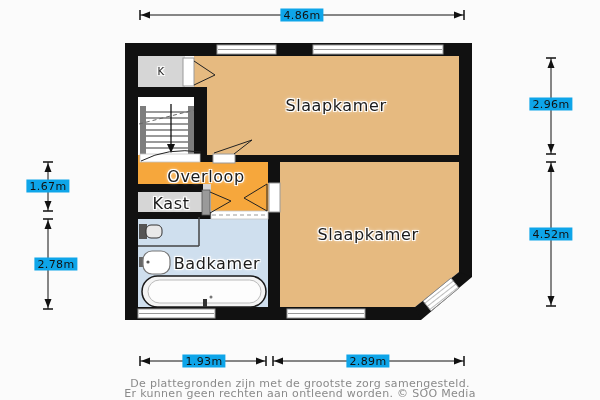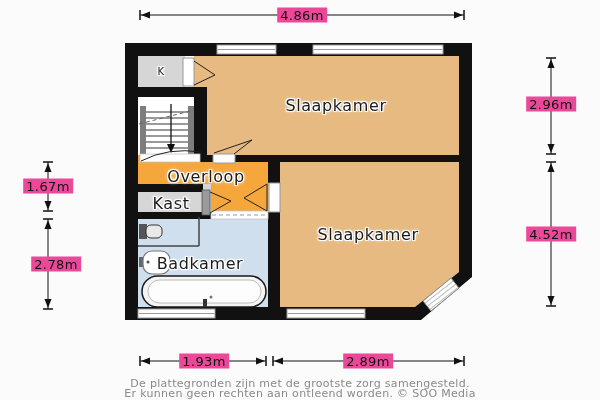--- a/index.html
+++ b/index.html
@@ -3,22 +3,22 @@
 <meta charset="utf-8">
 <style>
   html,body{margin:0;padding:0;}
   .stage{position:relative;width:600px;height:400px;background:#fbfbfb;overflow:hidden;
          font-family:"DejaVu Sans",sans-serif;}
   .stage svg{position:absolute;left:0;top:0;}
   .room-label{position:absolute;transform:translate(-50%,-50%);font-size:16px;color:#1b1b1b;
     letter-spacing:.6px;white-space:nowrap;
     text-shadow:-1px -1px 0 #fff,1px -1px 0 #fff,-1px 1px 0 #fff,1px 1px 0 #fff,0 0 3px #fff,0 0 4px #fff;}
   .room-label.small{font-size:10px;}
-  .dim-label{position:absolute;transform:translate(-50%,-50%);font-size:13px;color:#111;
-    background:#ec4899;padding:0 3px;white-space:nowrap;letter-spacing:.4px;}
+  .dim-label{position:absolute;transform:translate(-50%,-50%);font-size:11px;color:#111;
+    background:#0ea5e9;padding:0 3px;white-space:nowrap;letter-spacing:.4px;}
   .footer-line{position:absolute;left:0;width:100%;text-align:center;font-size:11px;
     color:#8a8a8a;letter-spacing:.3px;}
 </style>
 </head>
 <body>
 
 <div class="stage">
 
 <svg width="600" height="400" viewBox="0 0 600 400">
   <defs>
@@ -185,21 +185,21 @@
       <polygon points="551,163 547.5,172 554.5,172" stroke="none"></polygon>
       <polygon points="551,305 547.5,296 554.5,296" stroke="none"></polygon>
     </g>
   </g>
 </svg>
 
 <div class="room-label small" style="left:161px;top:71px;">K</div>
 <div class="room-label" style="left:336px;top:105px;">Slaapkamer</div>
 <div class="room-label" style="left:206px;top:176px;">Overloop</div>
 <div class="room-label" style="left:171px;top:203px;text-align:center;">Kast</div>
-<div class="room-label" style="left:200px;top:263px;text-align:center;">Badkamer</div>
+<div class="room-label" style="left:217px;top:263px;text-align:center;">Badkamer</div>
 <div class="room-label" style="left:368px;top:234px;">Slaapkamer</div>
 
 <div class="dim-label" style="left:302px;top:15px;">4.86m</div>
 <div class="dim-label" style="left:204px;top:361px;">1.93m</div>
 <div class="dim-label" style="left:368px;top:361px;">2.89m</div>
 <div class="dim-label" style="left:48px;top:186px;">1.67m</div>
 <div class="dim-label" style="left:48px;top:264px;margin-left:8px;">2.78m</div>
 <div class="dim-label" style="left:551px;top:104px;">2.96m</div>
 <div class="dim-label" style="left:551px;top:234px;">4.52m</div>
 

